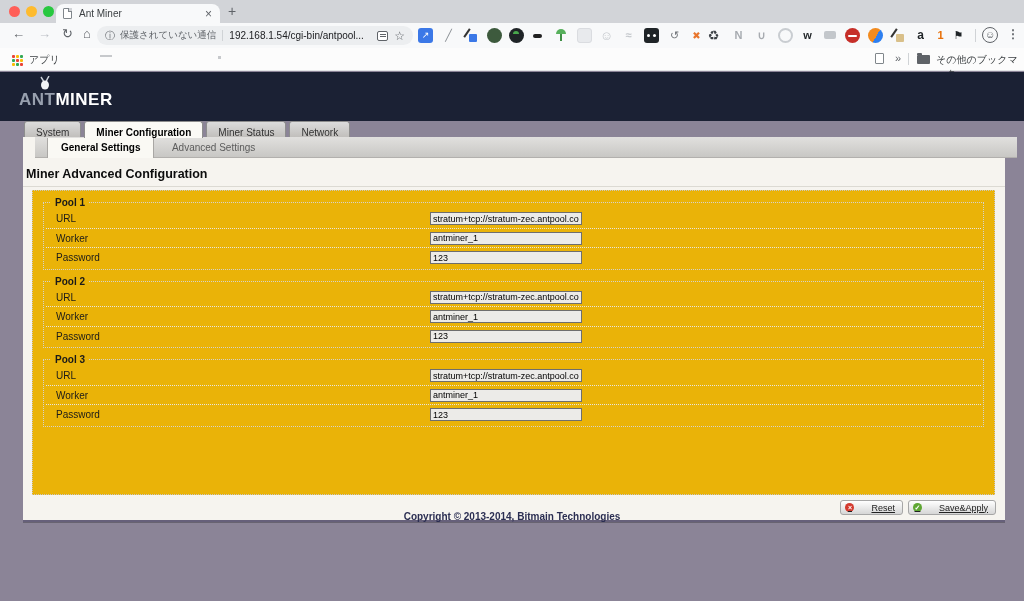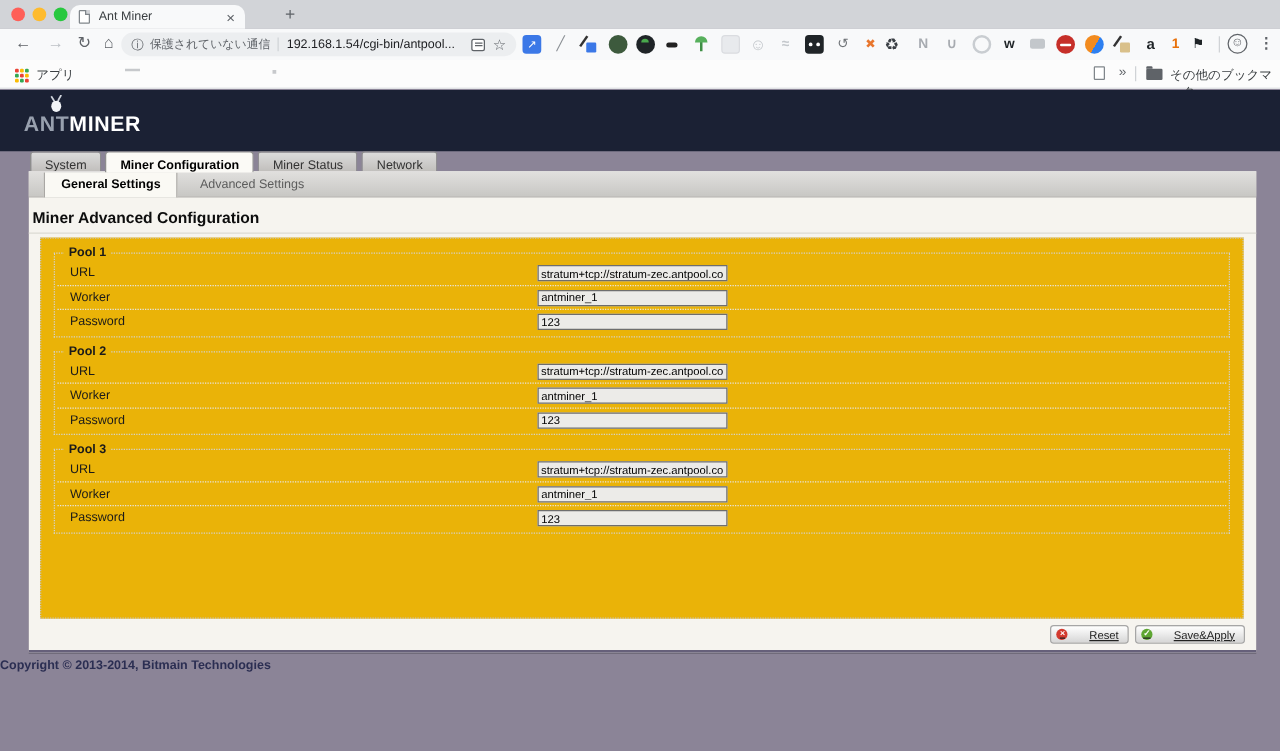--- a/index.html
+++ b/index.html
@@ -5,21 +5,21 @@
   * { margin:0; padding:0; box-sizing:border-box; }
   html,body { width:1024px; height:601px; overflow:hidden; }
   body { font-family:"Liberation Sans", sans-serif; background:#8b8497; position:relative; }
 
   
   .tabstrip { position:absolute; left:0; top:0; width:1024px; height:23px; background:#d2d4d8; }
   .tl { position:absolute; top:6px; width:11px; height:11px; border-radius:50%; }
   .tl.r { left:9px;  background:#ff5f58; }
   .tl.y { left:26px; background:#febb2e; }
   .tl.g { left:43px; background:#28c83f; }
-  .btab { position:absolute; left:56px; top:4px; width:140px; height:19px; background:#f8f9fa;
+  .btab { position:absolute; left:56px; top:4px; width:164px; height:19px; background:#f8f9fa;
           border-radius:8px 8px 0 0; display:flex; align-items:center; padding:0 7px; }
   .doc-ic { width:9px; height:11px; border:1px solid #80868b; border-radius:1px; background:#fff; position:relative; flex:0 0 auto; }
   .doc-ic::after { content:""; position:absolute; right:-1px; top:-1px; width:3px; height:3px; background:#d2d4d8; border-left:1px solid #80868b; border-bottom:1px solid #80868b; }
   .btab .title { font-size:10px; color:#3c4043; margin-left:7px; flex:1; white-space:nowrap; overflow:hidden; }
   .btab .close { font-size:12px; color:#5f6368; line-height:1; padding:0 1px; }
   .newtab { position:absolute; left:228px; top:3px; font-size:14px; color:#5f6368; }
 
   .toolbar { position:absolute; left:0; top:23px; width:1024px; height:25px; background:#f8f9fa; }
   .nav-ic { position:absolute; top:3px; font-size:13px; color:#5f6368; }
   .nav-ic.dis { color:#bdc1c6; }
@@ -60,21 +60,21 @@
   .logo .dk { color:#ffffff; font-weight:bold; }
   .ant-ic { position:absolute; left:37px; top:4px; }
 
   .navtabs { position:absolute; left:24px; top:121px; display:flex; gap:3px; }
   .ntab { font-size:10px; color:#333; padding:5px 11px 2px; border:1px solid #8d8d8d; border-bottom:none;
           border-radius:3px 3px 0 0; background:linear-gradient(#dcdcdc,#c1bfbc); height:16px; }
   .ntab.active { background:#fbfaf6; font-weight:bold; color:#000; height:17px; position:relative; z-index:3; }
 
   .panel { position:absolute; left:23px; top:137px; width:982px; height:385px; background:#f6f4ef;
            border-bottom:2px solid #66607a; box-shadow:0 1px 0 rgba(0,0,0,.25); }
-  .subbar { position:absolute; left:0; top:0; width:100%; height:21px;
+  .subbar { position:absolute; left:12px; top:0; width:100%; height:21px;
             background:linear-gradient(#e1e0de,#c8c7c4); border-bottom:1px solid #b2b0ad; }
   .stab { display:inline-block; font-size:10px; line-height:20px; padding:0 13px; color:#5c5c5c; }
   .stab.active { background:#faf9f4; color:#000; font-weight:bold; margin-left:12px;
                  border-left:1px solid #a9a7a4; border-right:1px solid #a9a7a4; }
   .heading { position:absolute; left:3px; top:30px; font-size:12.5px; font-weight:bold; color:#0d0d0d; }
   .hsep { position:absolute; left:0; top:49px; width:100%; border-bottom:1px solid #dcdad3; }
   .card { position:absolute; left:9px; top:53px; width:963px; height:305px; background:#eab308; border:1px dotted #c9c7c1; }
 
   fieldset { margin:6px 10px 0; border:1px dotted #d4d2cb; padding:1px 2px 1px; }
   legend { font-size:10px; font-weight:bold; color:#1a1a1a; margin-left:5px; padding:0 4px; }
@@ -88,21 +88,21 @@
             background:#d9d8d6; border-radius:2px; font-size:9px; padding:0 2px; }
   .pct { position:absolute; left:439px; top:4px; font-size:10px; color:#1a1a1a; }
 
   .btnrow { position:absolute; right:9px; bottom:5px; display:flex; gap:5px; }
   .btn { display:inline-flex; align-items:flex-start; gap:17px; font-size:9px; color:#222; padding:1.5px 7px 1.5px 4px;
          border:1px solid #a6a6a6; border-radius:3px; background:linear-gradient(#ffffff,#d6d6d6);text-decoration:underline; }
   .dot { width:9px; height:9px; border-radius:50%; color:#fff; font-size:7px; line-height:9px; text-align:center; font-weight:bold; flex:0 0 auto; }
   .dot.red { background:#d33a2f; }
   .dot.grn { background:#5ea632; }
 
-  .footer { position:absolute; left:0; top:527px; width:1024px; 
+  .footer { position:absolute; left:0; top:511px; width:1024px; text-align:center;
             font-size:10px; font-weight:bold; color:#2b2e52; }
 </style>
 </head>
 <body>
 
 <div class="tabstrip">
   <div class="tl r"></div>
   <div class="tl y"></div>
   <div class="tl g"></div>
   <div class="btab">

